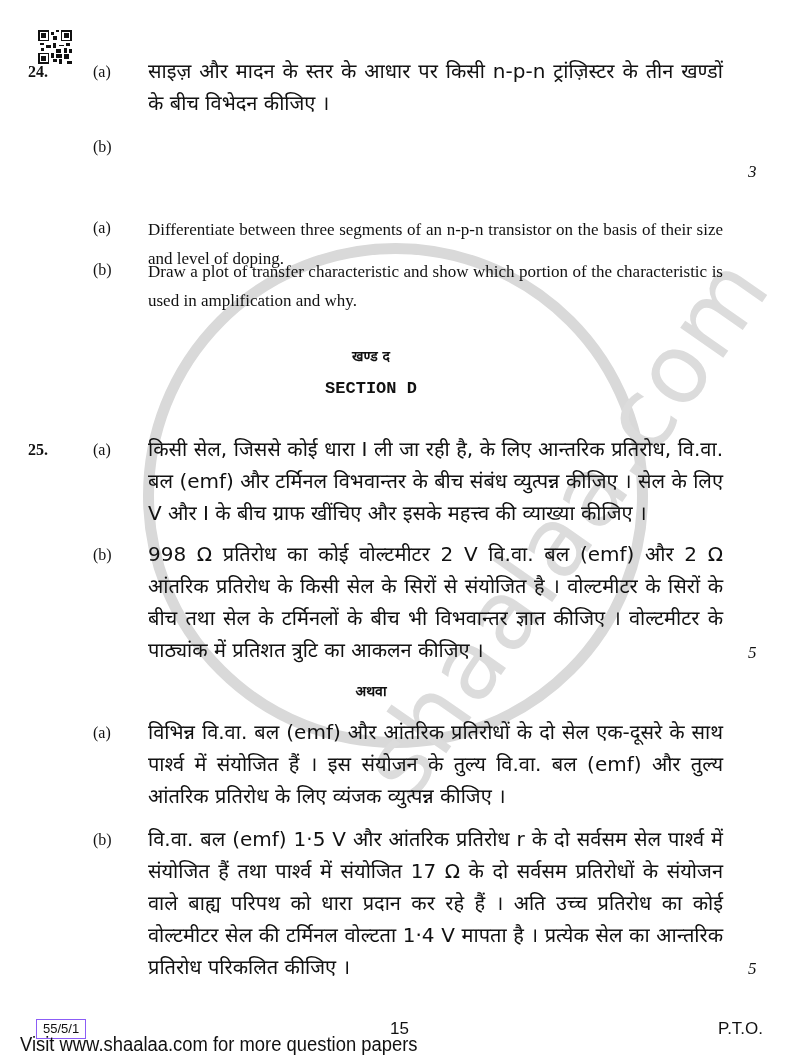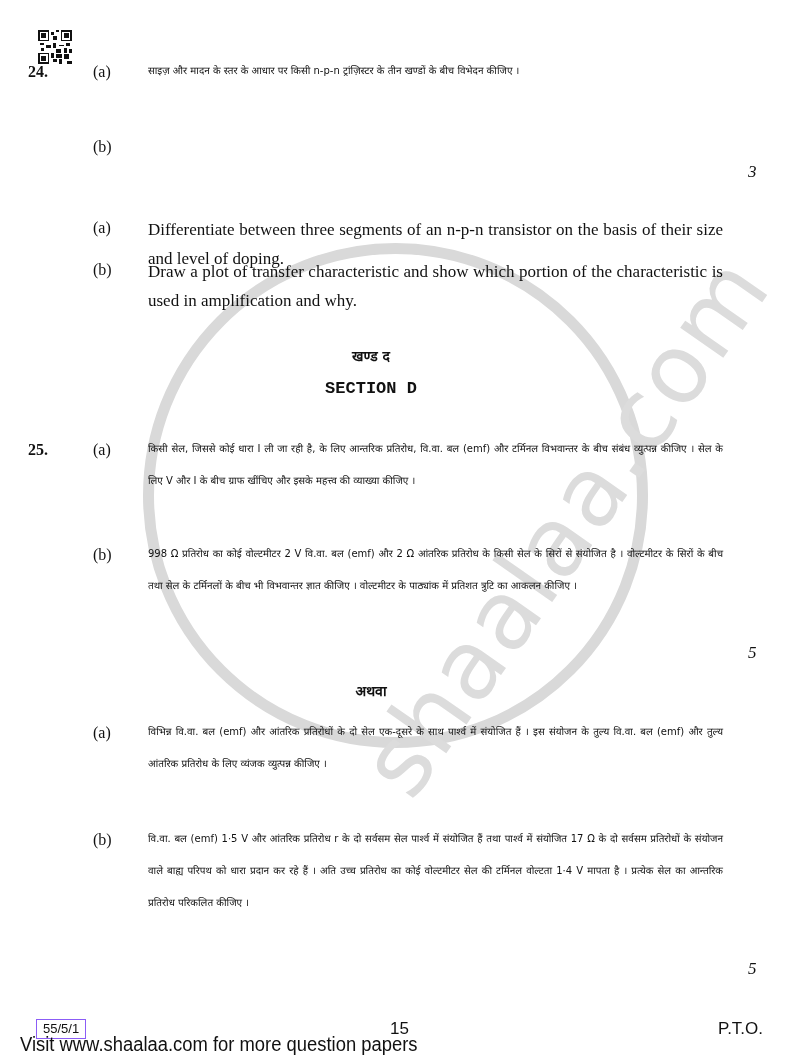--- a/index.html
+++ b/index.html
@@ -16,21 +16,21 @@
     position: absolute; left: 250px; top: 470px; transform: rotate(-55deg); transform-origin: center;
     font-family: "DejaVu Sans", sans-serif; font-size: 96px; color: #dcdcdc; letter-spacing: 2px;
     pointer-events: none; z-index: 0; white-space: nowrap;
   }
   .qr {
     position: absolute; left: 38px; top: 30px; width: 34px; height: 34px; z-index: 1;
   }
   .abs { position: absolute; z-index: 2; }
   .qno { font-weight: bold; font-size: 16px; font-family: "Liberation Serif", serif; }
   .plabel { font-size: 16px; font-family: "Liberation Serif", serif; }
-  .hi { font-family: "DejaVu Sans", sans-serif; font-size: 10px; line-height: 32px; text-align: justify; text-align-last: left; }
+  .hi { font-family: "DejaVu Sans", sans-serif; font-size: 20px; line-height: 32px; text-align: justify; text-align-last: left; }
   .en { font-family: "Liberation Serif", serif; font-size: 17px; line-height: 29px; text-align: justify; text-align-last: left; }
   .txt { left: 148px; width: 575px; }
   .marks { font-family: "Liberation Serif", serif; font-style: italic; font-size: 17px; left: 748px; }
   .center { left: 0; width: 742px; text-align: center; }
   .sec-hi { font-family: "DejaVu Sans", sans-serif; font-weight: bold; font-size: 14px; }
   .sec-en { font-family: Liberation Mono, monospace; font-weight: bold; font-size: 17px; }
   .footer-code {
     left: 36px; top: 1019px; font-family: "Liberation Sans", sans-serif; font-size: 13px; padding: 0 6px;
     border: 1px solid #8b5cf6; line-height: 18px;
   }

